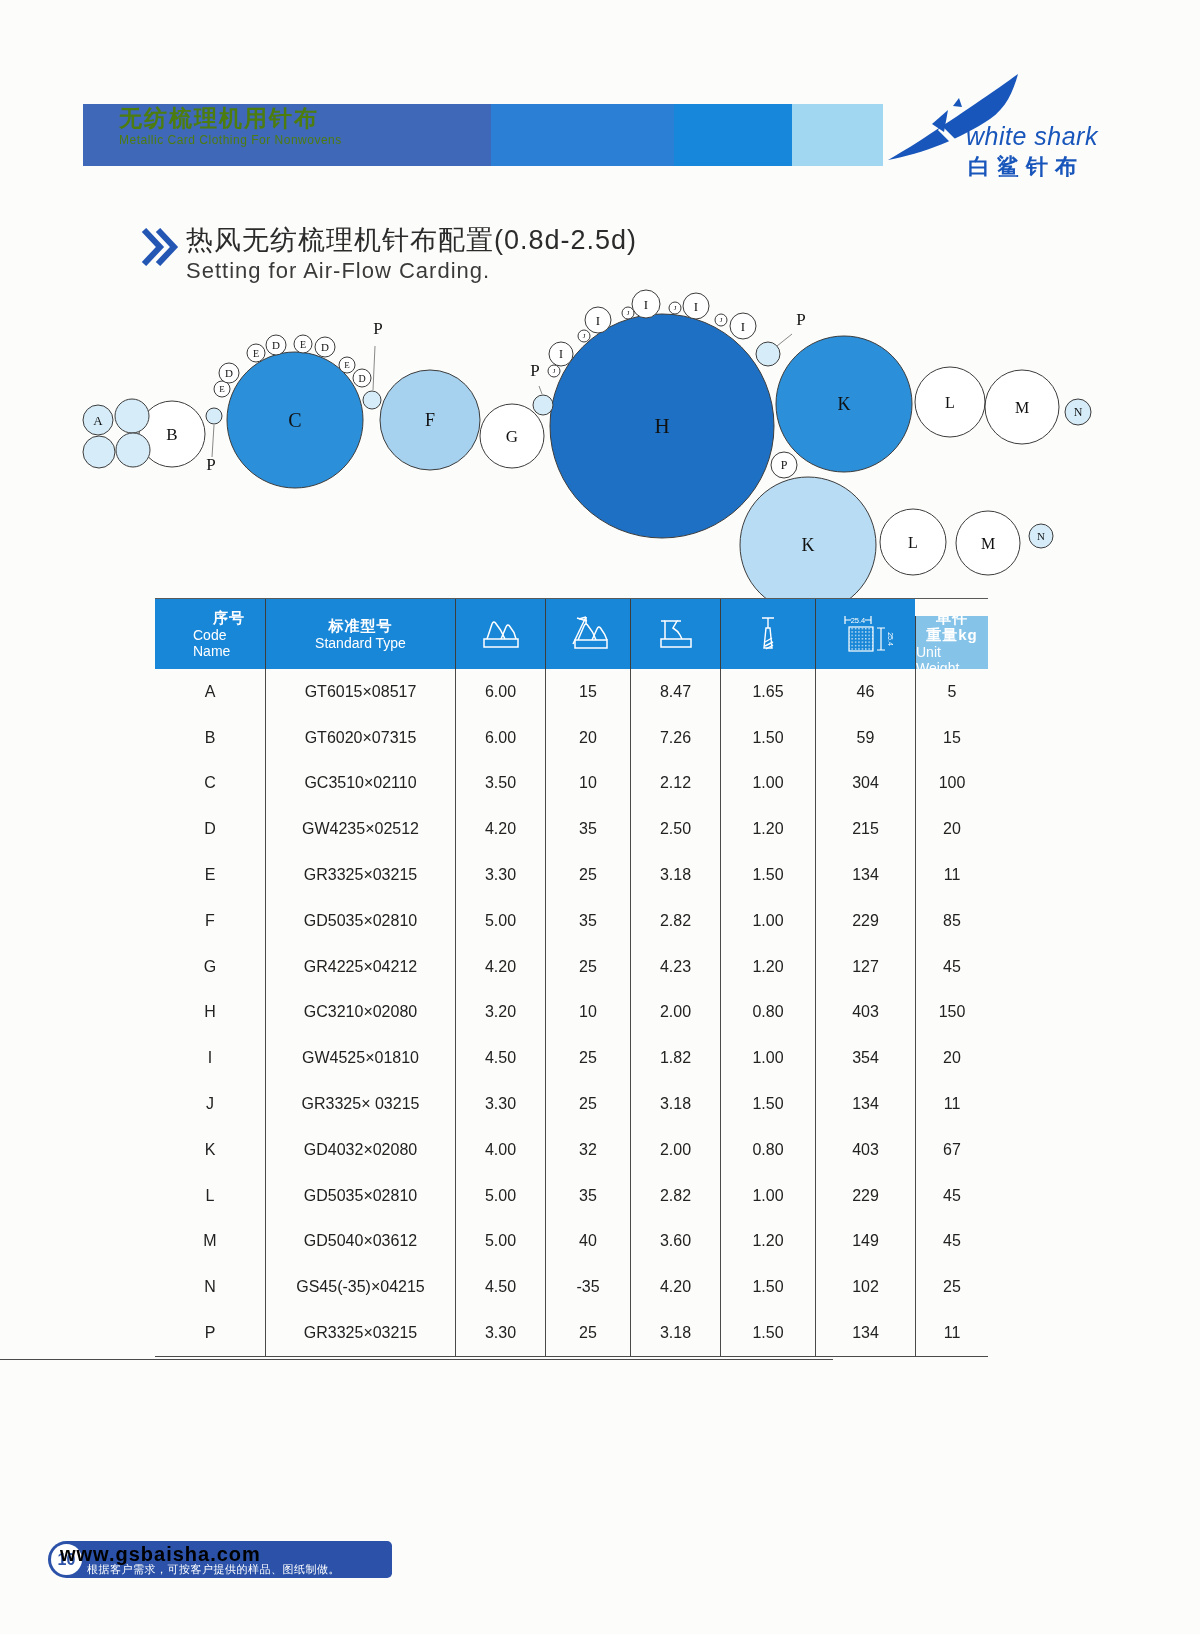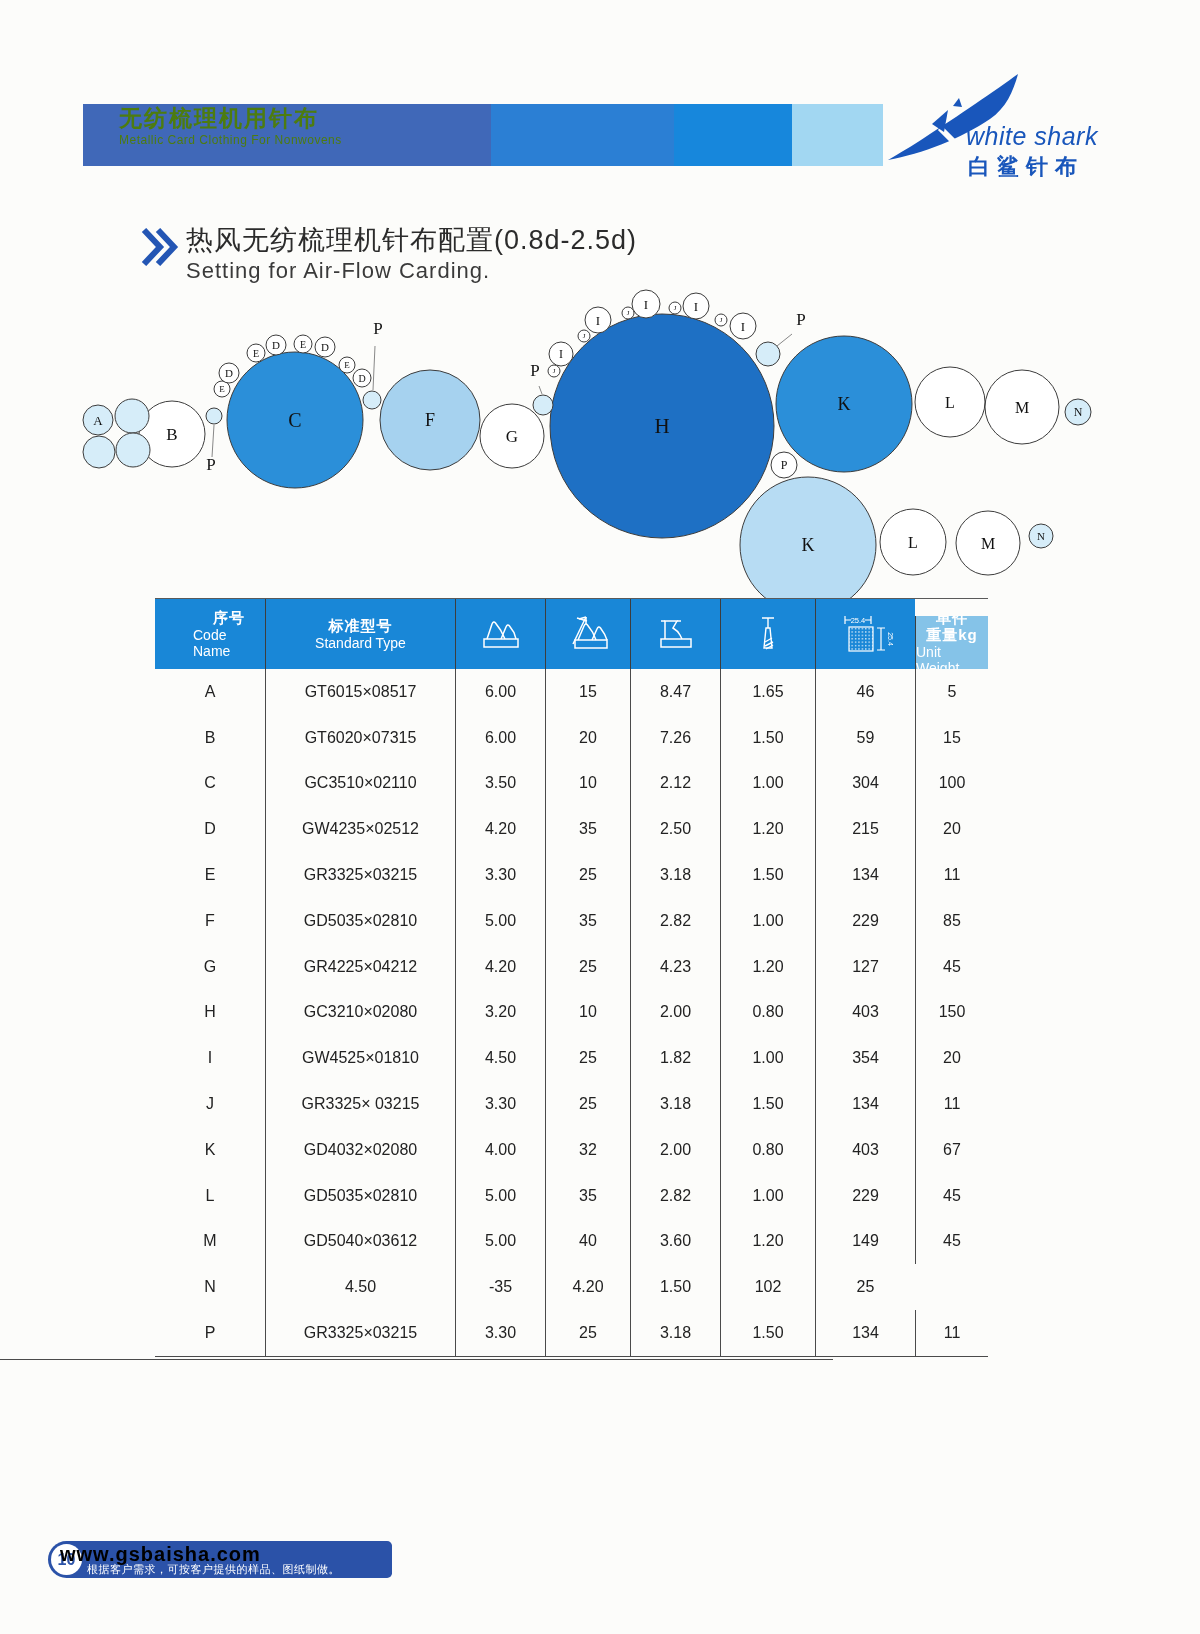--- a/index.html
+++ b/index.html
@@ -369,20 +369,21 @@
           <div class="td">GD5040×03612</div>
           <div class="td">5.00</div>
           <div class="td">40</div>
           <div class="td">3.60</div>
           <div class="td">1.20</div>
           <div class="td">149</div>
           <div class="td">45</div>
         </div>
         <div class="tr">
           <div class="td">N</div>
+          <div class="td">GS45(-35)×04215</div>
           <div class="td">4.50</div>
           <div class="td">-35</div>
           <div class="td">4.20</div>
           <div class="td">1.50</div>
           <div class="td">102</div>
           <div class="td">25</div>
         </div>
         <div class="tr">
           <div class="td">P</div>
           <div class="td">GR3325×03215</div>

